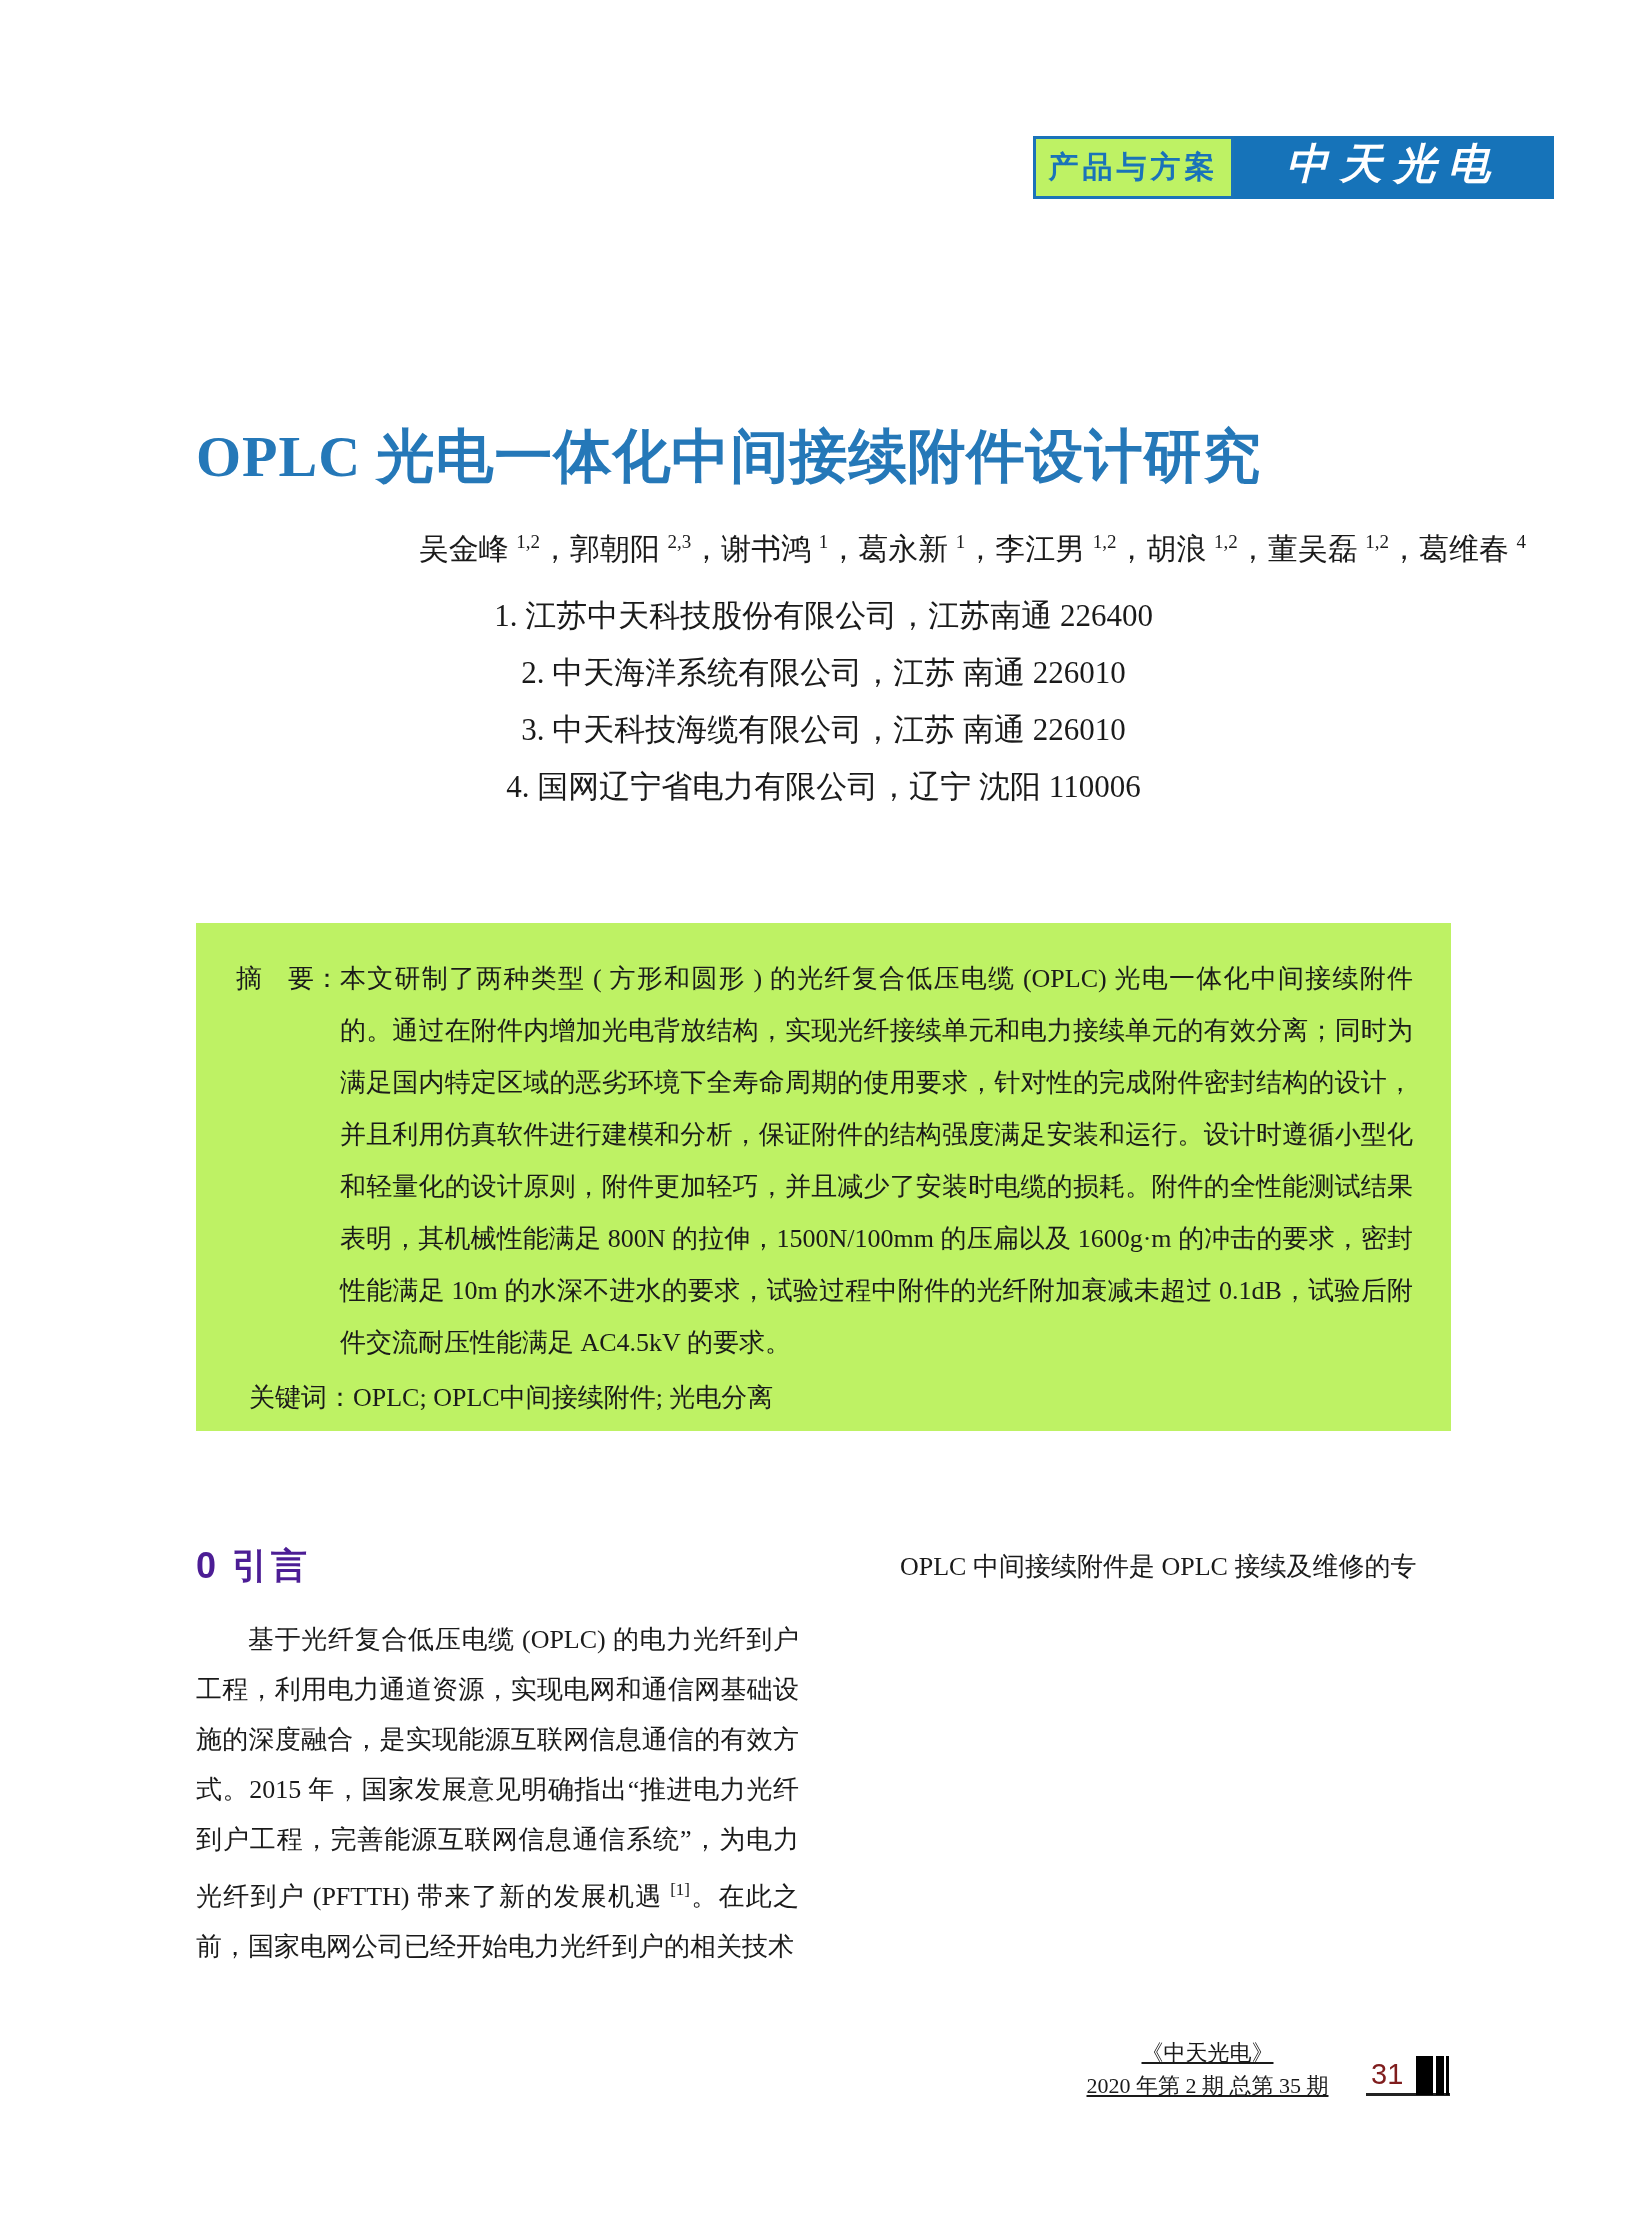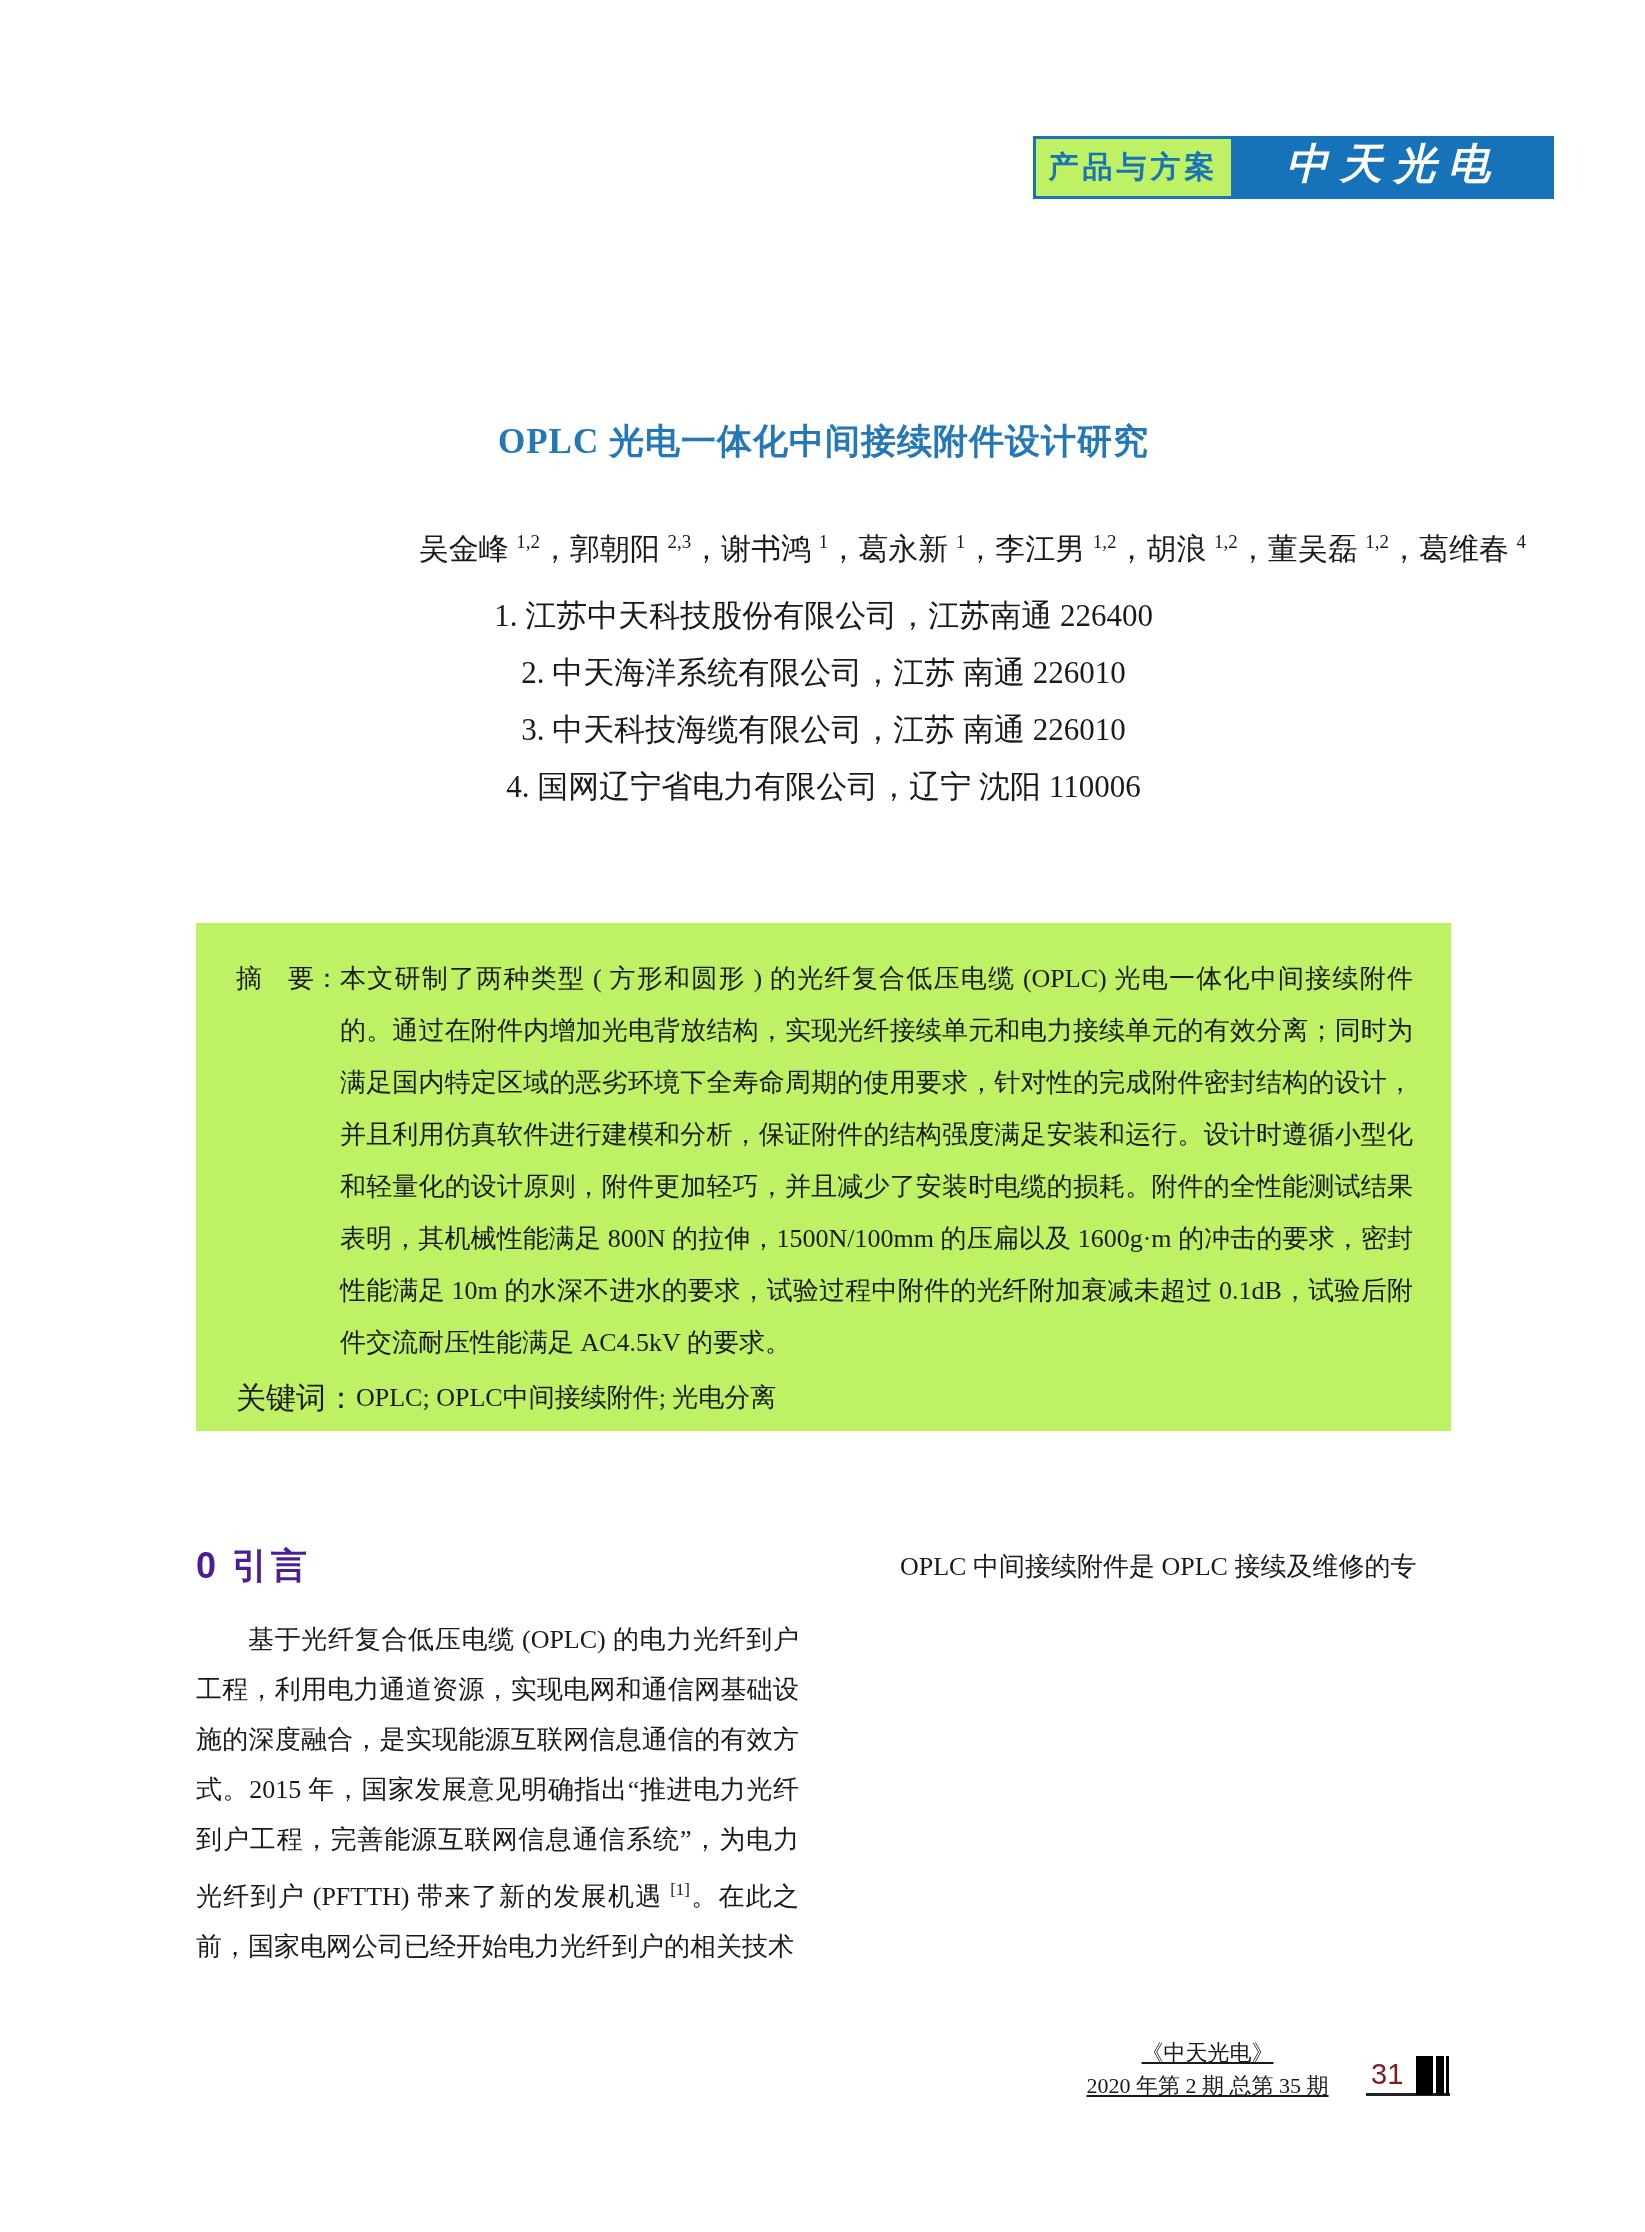--- a/index.html
+++ b/index.html
@@ -18,42 +18,42 @@
   }
   .hdr-brand {
     position:absolute; left:1234px; top:136px; width:320px; height:63px;
     background:#1673b9; display:flex; align-items:flex-start; justify-content:center;
     color:#ffffff; font-weight:bold; font-style:italic;
     font-size:42px; letter-spacing:12px;
   }
   
   .title {
     position:absolute; left:196px; top:418px; width:1255px;
-    text-align:center; font-size:35px; font-weight:bold; color:#2578b8;
+    text-align:left; font-size:58px; font-weight:bold; color:#2578b8;
     letter-spacing:1px; white-space:nowrap;
   }
   .authors {
     position:absolute; left:119px; top:529px; width:1407px;
     text-align:right; font-size:30px; white-space:nowrap;
   }
   .authors sup { font-size:19px; }
   .affils {
     position:absolute; left:196px; top:587px; width:1255px;
     text-align:center; font-size:31px; line-height:57px;
   }
   
   .abstract-box {
     position:absolute; left:196px; top:923px; width:1255px; height:508px;
     box-sizing:border-box; background:#bef264; padding:30px 38px 0 40px;
   }
   .abs-row { display:flex; }
   .abs-label { flex:0 0 100px; font-size:26px; line-height:52px; white-space:nowrap; }
   .abs-text  { flex:1; font-size:26px; line-height:52px; text-align:justify; }
   .kw-row  { display:flex; margin-top:8px; }
-  .kw-label{ flex:0 0 117px; font-size:30px; line-height:42px; white-space:nowrap; }
+  .kw-label{ flex:0 0 117px; font-size:26px; line-height:42px; white-space:nowrap;text-align:right; }
   .kw-text { flex:1; font-size:26px; line-height:42px; }
   
   .sec-heading {
     position:absolute; left:196px; top:1542px;
     font-family:"Liberation Sans","DejaVu Sans",sans-serif;
     font-size:36px; font-weight:bold; color:#4c1d95; letter-spacing:3px;
   }
   .col { position:absolute; width:603px; font-size:26px; line-height:50px; text-align:justify; }
   .col p { margin:0; }
   .col p.indent { text-indent:2em; }

